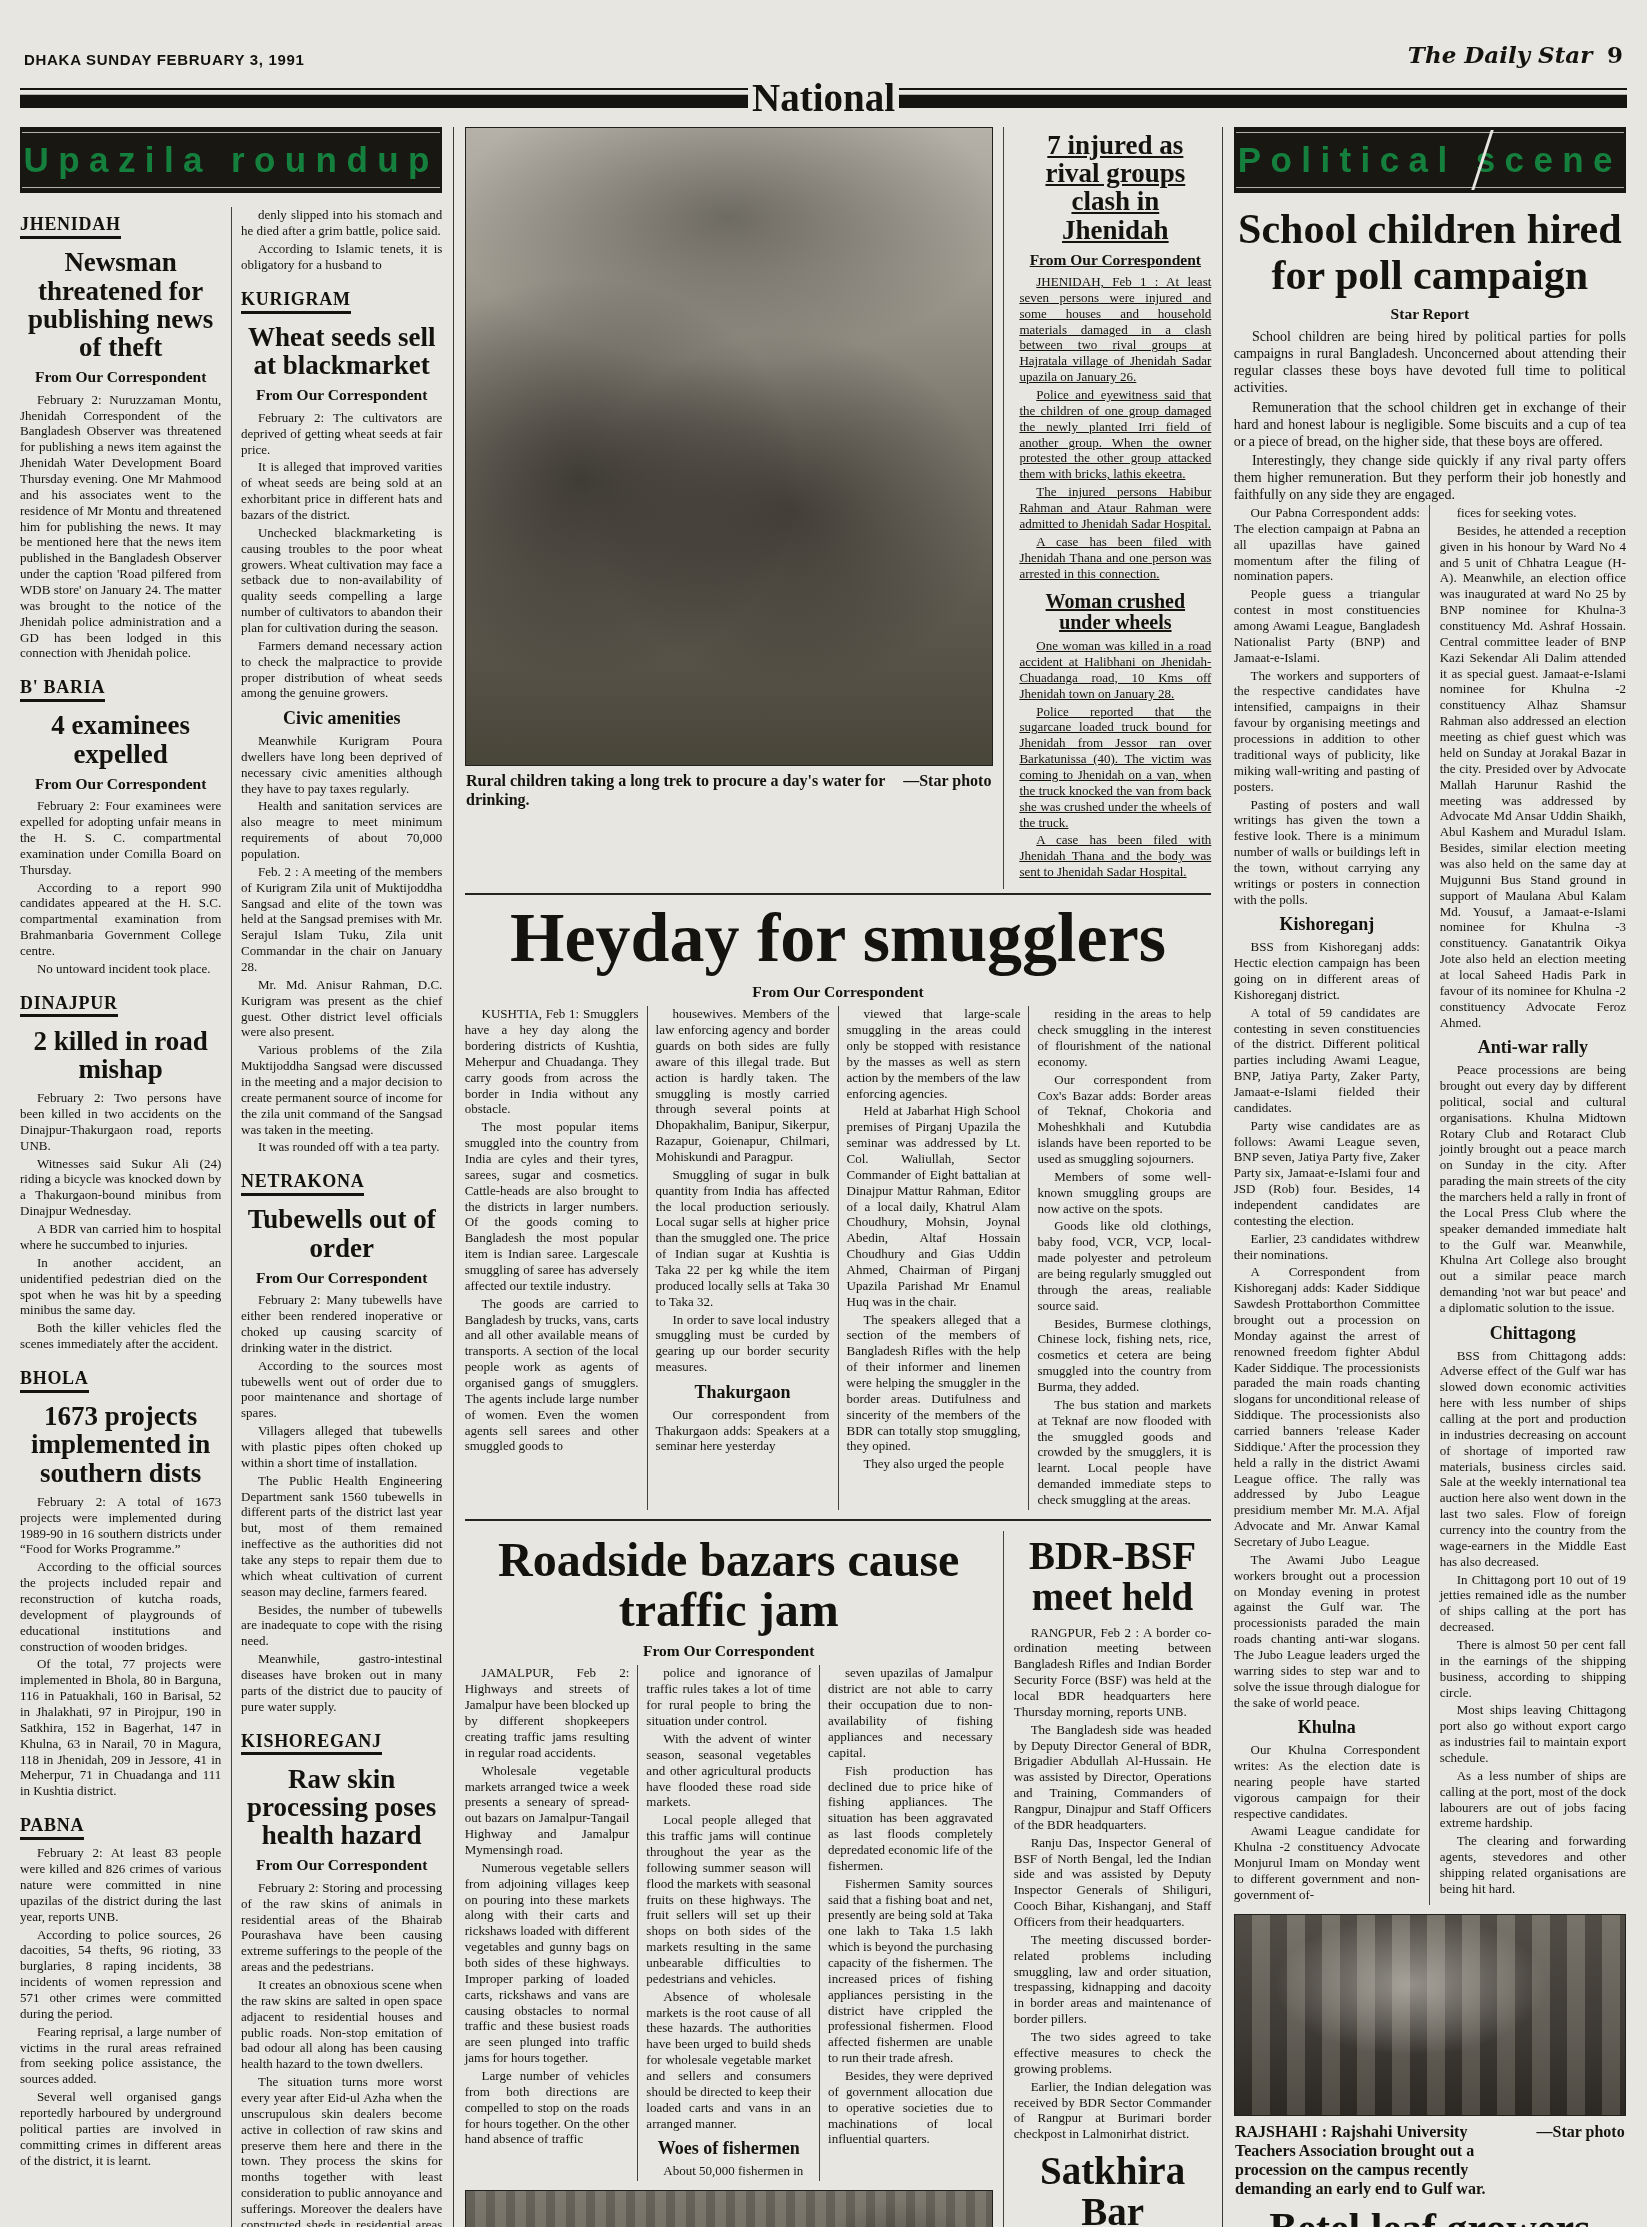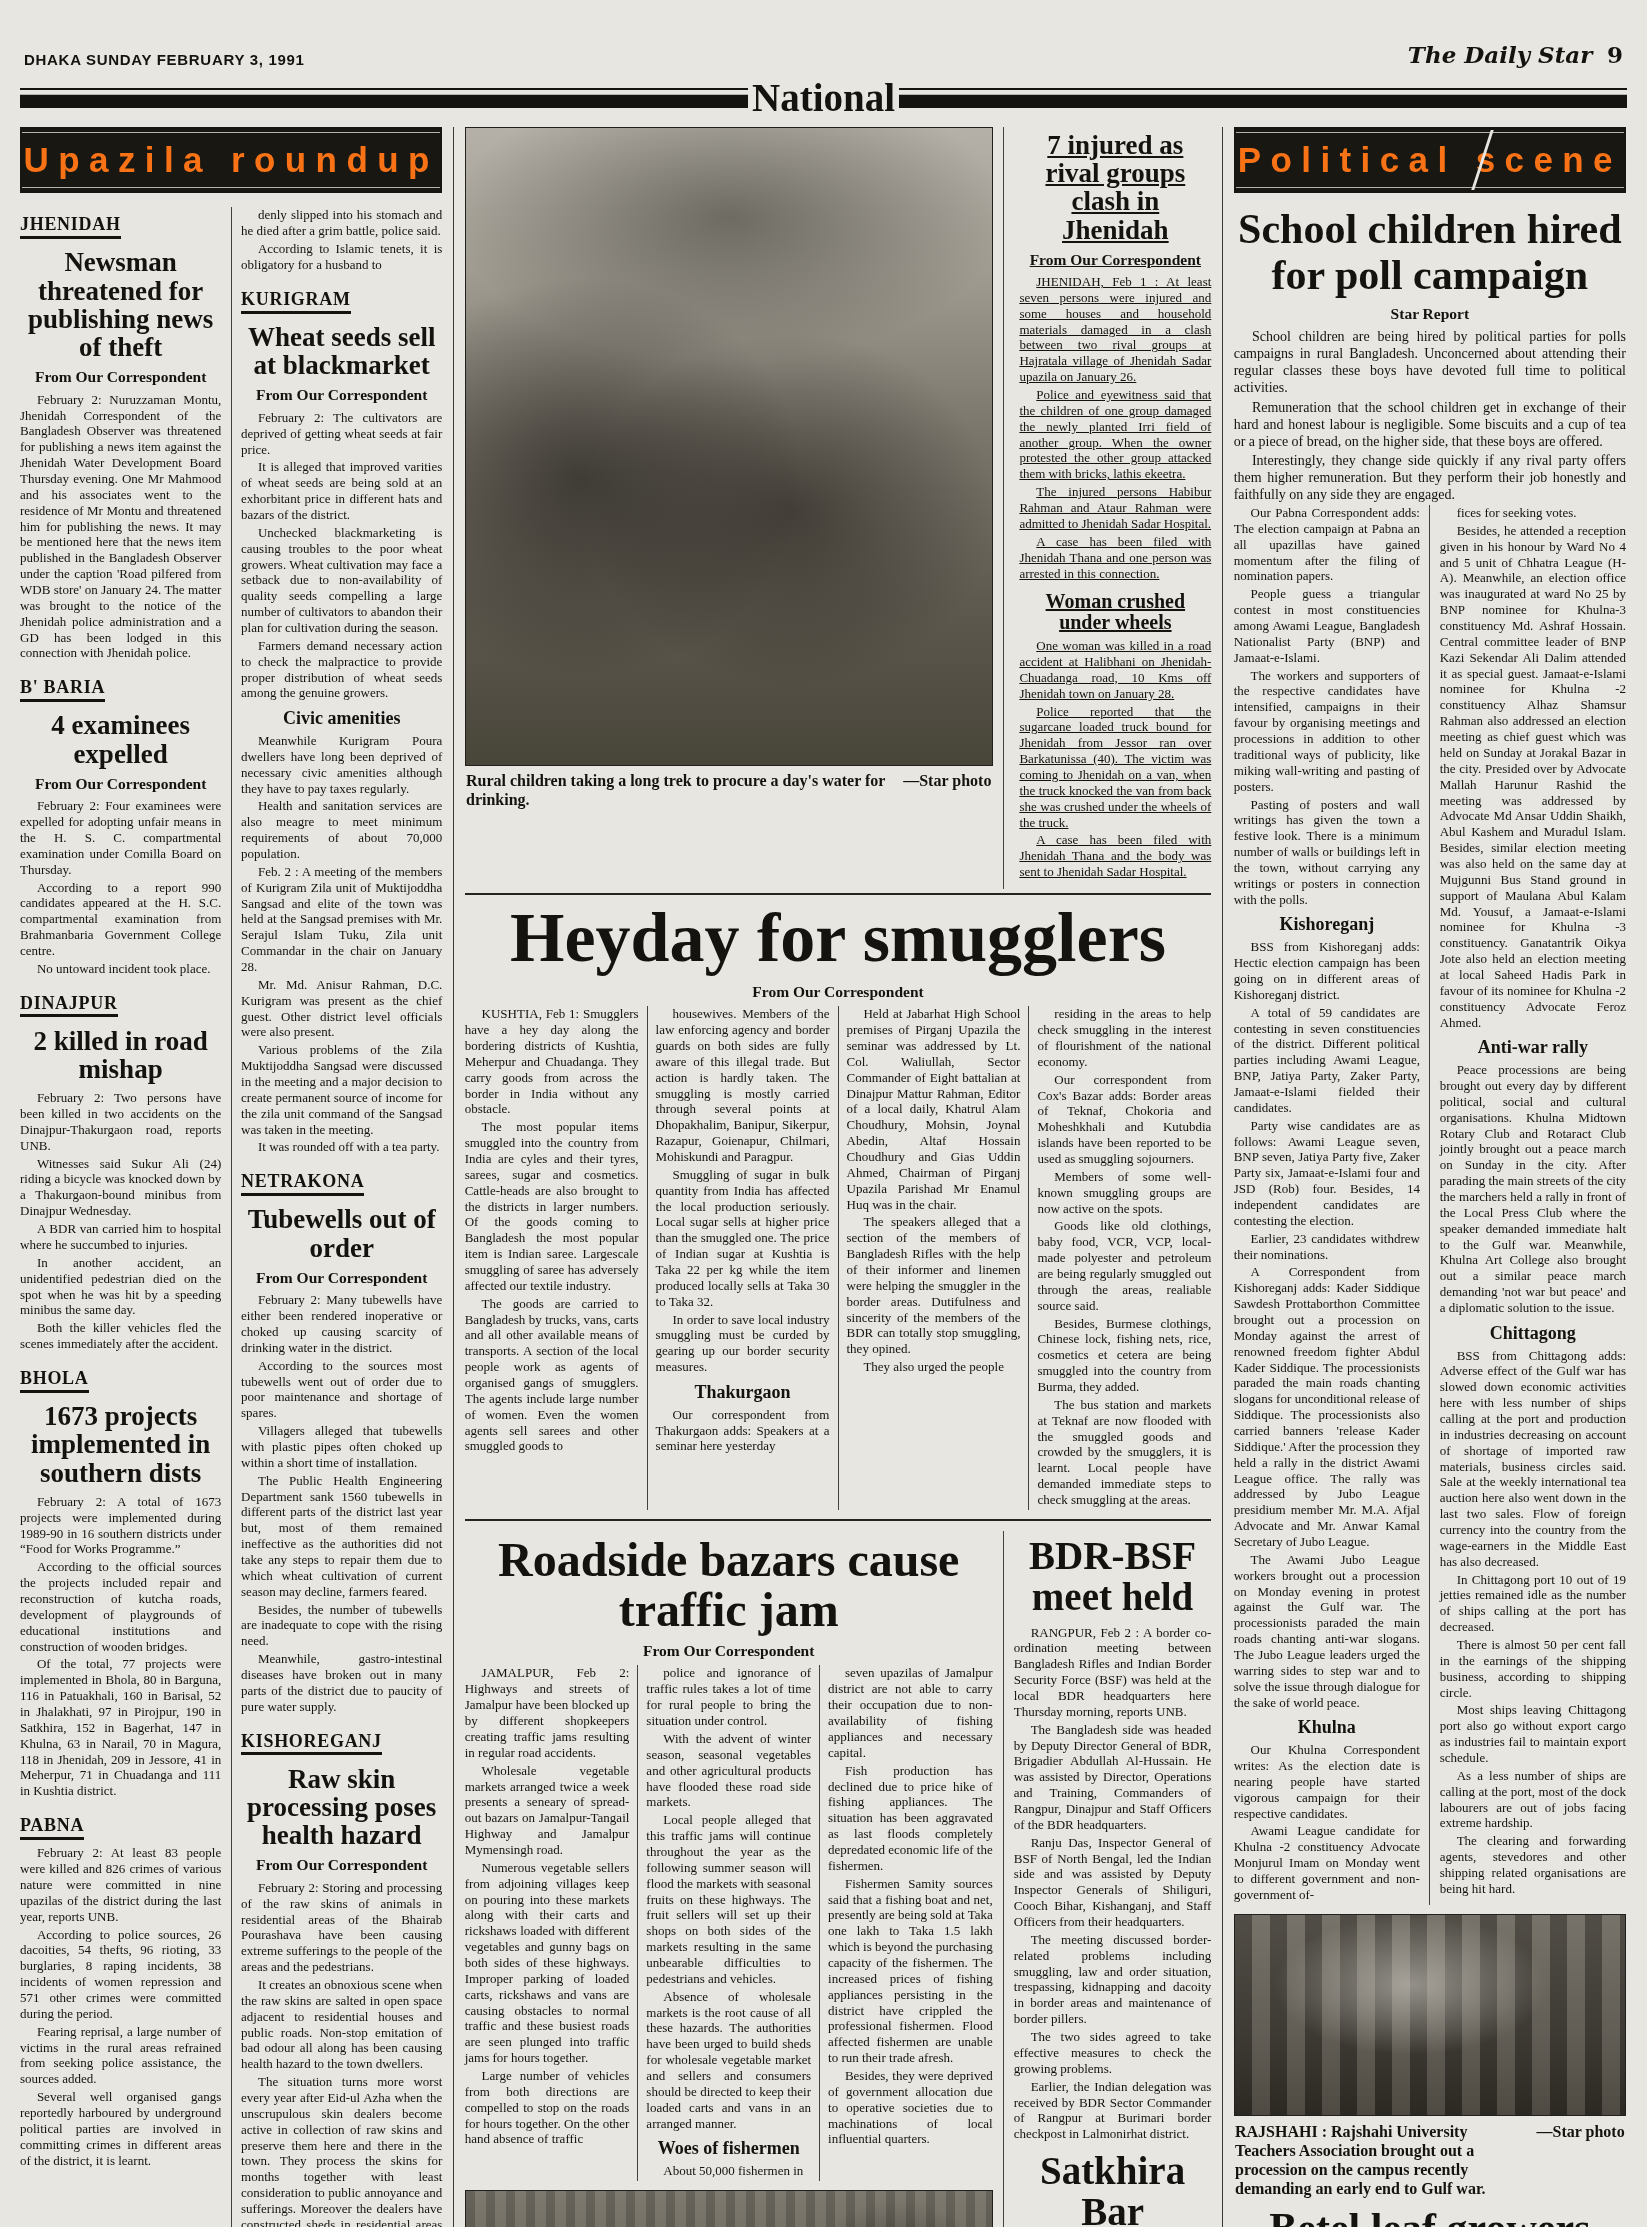--- a/index.html
+++ b/index.html
@@ -22,21 +22,21 @@
   .national-band { display:flex; align-items:center; margin:4px 0 9.4px 0; }
   .band-bar { flex:1; height:20px; background:#161411; border-top:2.7px solid #161411; border-bottom:2.7px solid #161411; box-shadow: inset 0 4.7px 0 #e8e6e1; }
   .band-title { font-family:"Liberation Serif",serif; font-weight:bold; font-size:39px; line-height:1; padding:0 4px; }
   
   .content { display:flex; gap:0; align-items:stretch; }
   .strip-left  { width:433px; padding-right:10.7px; }
   .strip-mid   { width:770px; padding:0 10.7px; border-left:1.3px solid #3a3833; border-right:1.3px solid #3a3833; }
   .strip-right { width:403px; padding-left:10.7px; }
   
   .banner {
-    position:relative; background:#191712; color:#f97316;
+    position:relative; background:#191712; color:#15803d;
     font-family:"Liberation Sans",sans-serif; font-size:35px; font-weight:bold;
     letter-spacing:9.4px; text-align:center; padding:10.7px 2.7px 9.4px 2.7px;
     border-top:3.4px solid #191712; border-bottom:3.4px solid #191712;
     box-shadow: inset 0 0 0 2px #191712, inset 0 6.7px 0 -4px #e8e6e1, inset 0 -6.7px 0 -4px #e8e6e1;
     margin-bottom:14.8px; white-space:nowrap;
   }
   .banner .slash { position:absolute; top:0; bottom:0; left:63%; width:3.4px; background:#e8e6e1; transform:skewX(-18deg); }
   
   .kicker {
     display:inline-block; font-weight:bold; font-size:18px; letter-spacing:0.7px;
@@ -271,20 +271,21 @@
                 <p class="para">housewives. Members of the law enforcing agency and border guards on both sides are fully aware of this illegal trade. But action is hardly taken. The smuggling is mostly carried through several points at Dhopakhalim, Banipur, Sikerpur, Razapur, Goienapur, Chilmari, Mohiskundi and Paragpur.</p>
                 <p class="para">Smuggling of sugar in bulk quantity from India has affected the local production seriously. Local sugar sells at higher price than the smuggled one. The price of Indian sugar at Kushtia is Taka 22 per kg while the item produced locally sells at Taka 30 to Taka 32.</p>
                 <p class="para">In order to save local industry smuggling must be curded by gearing up our border security measures.</p>
               </div>
             <div class="subhead">Thakurgaon</div>
             <div>
                 <p class="para">Our correspondent from Thakurgaon adds: Speakers at a seminar here yesterday</p>
               </div>
           </div>
           <div class="subcol">
+              <p class="para">viewed that large-scale smuggling in the areas could only be stopped with resistance by the masses as well as stern action by the members of the law enforcing agencies.</p>
               <p class="para">Held at Jabarhat High School premises of Pirganj Upazila the seminar was addressed by Lt. Col. Waliullah, Sector Commander of Eight battalian at Dinajpur Mattur Rahman, Editor of a local daily, Khatrul Alam Choudhury, Mohsin, Joynal Abedin, Altaf Hossain Choudhury and Gias Uddin Ahmed, Chairman of Pirganj Upazila Parishad Mr Enamul Huq was in the chair.</p>
               <p class="para">The speakers alleged that a section of the members of Bangladesh Rifles with the help of their informer and linemen were helping the smuggler in the border areas. Dutifulness and sincerity of the members of the BDR can totally stop smuggling, they opined.</p>
               <p class="para">They also urged the people</p>
             </div>
           <div class="subcol">
               <p class="para">residing in the areas to help check smuggling in the interest of flourishment of the national economy.</p>
               <p class="para">Our correspondent from Cox's Bazar adds: Border areas of Teknaf, Chokoria and Moheshkhali and Kutubdia islands have been reported to be used as smuggling sojourners.</p>
               <p class="para">Members of some well-known smuggling groups are now active on the spots.</p>
               <p class="para">Goods like old clothings, baby food, VCR, VCP, local-made polyester and petroleum are being regularly smuggled out through the areas, realiable source said.</p>
               <p class="para">Besides, Burmese clothings, Chinese lock, fishing nets, rice, cosmetics et cetera are being smuggled into the country from Burma, they added.</p>

